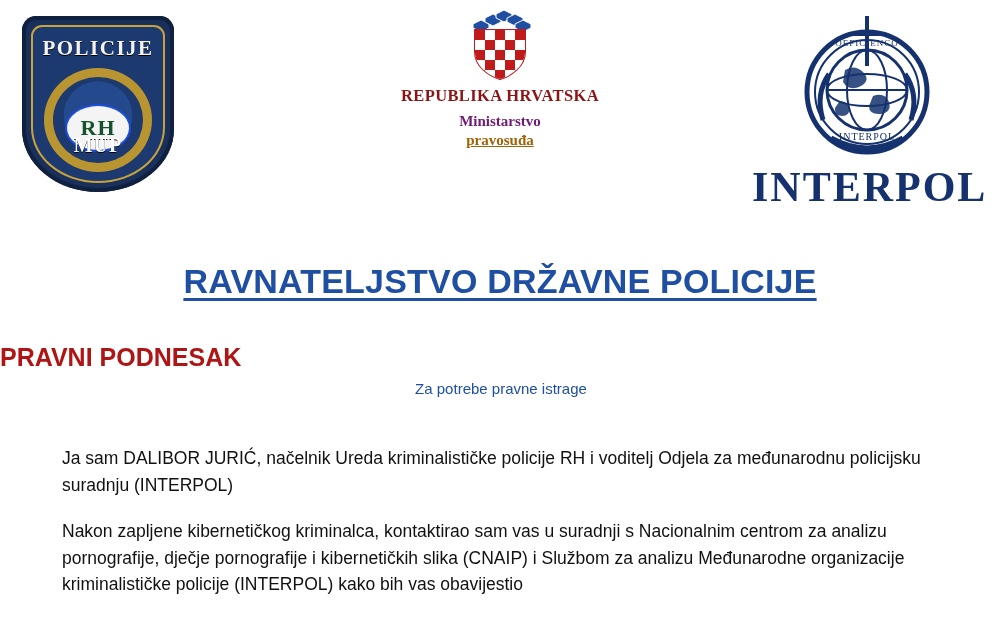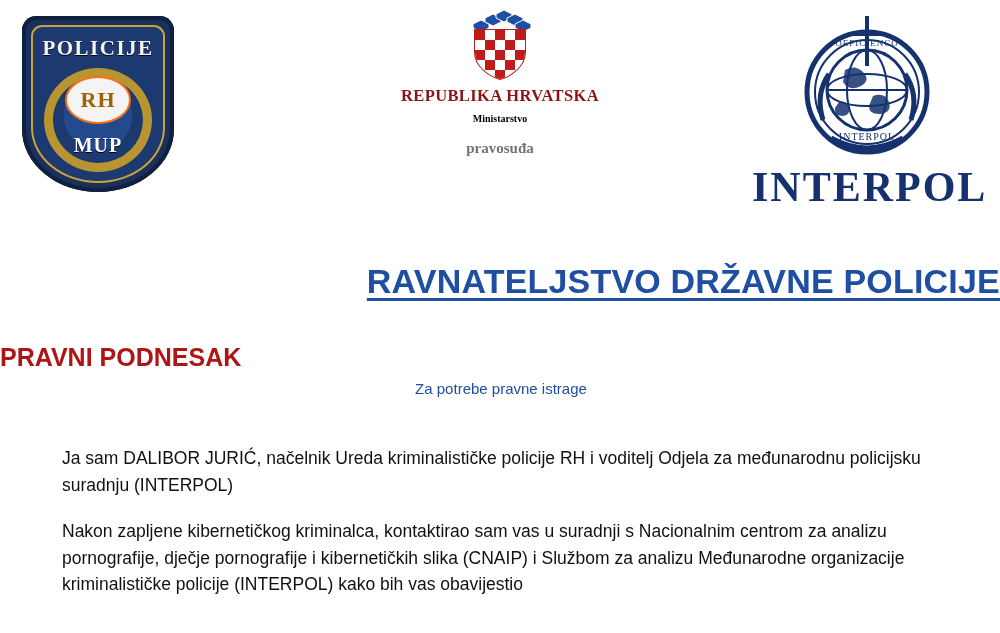--- a/index.html
+++ b/index.html
@@ -68,34 +68,34 @@
     width: 108px;
     height: 104px;
     border-radius: 50%;
     border: 9px solid #b99531;
     box-sizing: border-box;
     background: radial-gradient(circle at 50% 45%, #24498c 52%, #1d3a70 53%);
   }
   .police-rh {
     position: absolute;
     left: 50%;
-    top: 60px;
+    top: 88px;
     transform: translateX(-50%);
     width: 62px;
     height: 44px;
     border-radius: 50%;
     background: #f4f4f4;
-    color: #a16207;
+    color: #14532d;
     font-family: "Liberation Serif", serif;
     font-weight: bold;
     font-size: 22px;
     text-align: center;
     line-height: 44px;
     letter-spacing: 1px;
-    border: 2px solid #f97316;
+    border: 2px solid #1d4ed8;
   }
   .police-mup {
     position: absolute;
     left: 50%;
     top: 118px;
     transform: translateX(-50%);
     color: #ffffff;
     font-family: "Liberation Serif", serif;
     font-weight: bold;
     font-size: 20px;
@@ -121,31 +121,32 @@
   .coat svg { display: block; }
   .ministry-line1 {
     color: #8c1414;
     font-family: "Liberation Serif", serif;
     font-weight: bold;
     font-size: 16.5px;
     letter-spacing: 0.4px;
     margin-bottom: 7px;
   }
   .ministry-line2 {
-    color: #000000;
-    font-family: "Liberation Serif", serif;
-    font-weight: bold;
-    font-size: 10px;
-    margin-bottom: 16px;
+    color: #701a75;
+    font-family: "Liberation Serif", serif;
+    font-weight: bold;
+    font-size: 15px;
+    margin-bottom: 2px;
   }
   .ministry-line3 {
-    color: #737373;
+    color: #a16207;
     font-family: "Liberation Serif", serif;
     font-weight: bold;
     font-size: 15px;
+    text-decoration: underline;
   }
 
   
   .interpol {
     position: absolute;
     right: 18px;
     top: 10px;
     width: 230px;
     text-align: center;
   }
@@ -160,21 +161,21 @@
     font-family: "Liberation Serif", serif;
     font-weight: bold;
     font-size: 42px;
     letter-spacing: 2px;
     line-height: 1;
     margin-top: -4px;
   }
 
   
   .doc-title {
-    text-align: right;
+    text-align: center;
     color: #1f4fa3;
     font-size: 34px;
     font-weight: bold;
     letter-spacing: 0.2px;
     margin: 22px 0 0 0;
     text-decoration: underline;
     text-underline-offset: 5px;
   }
   .doc-subtitle {
     text-align: left;

